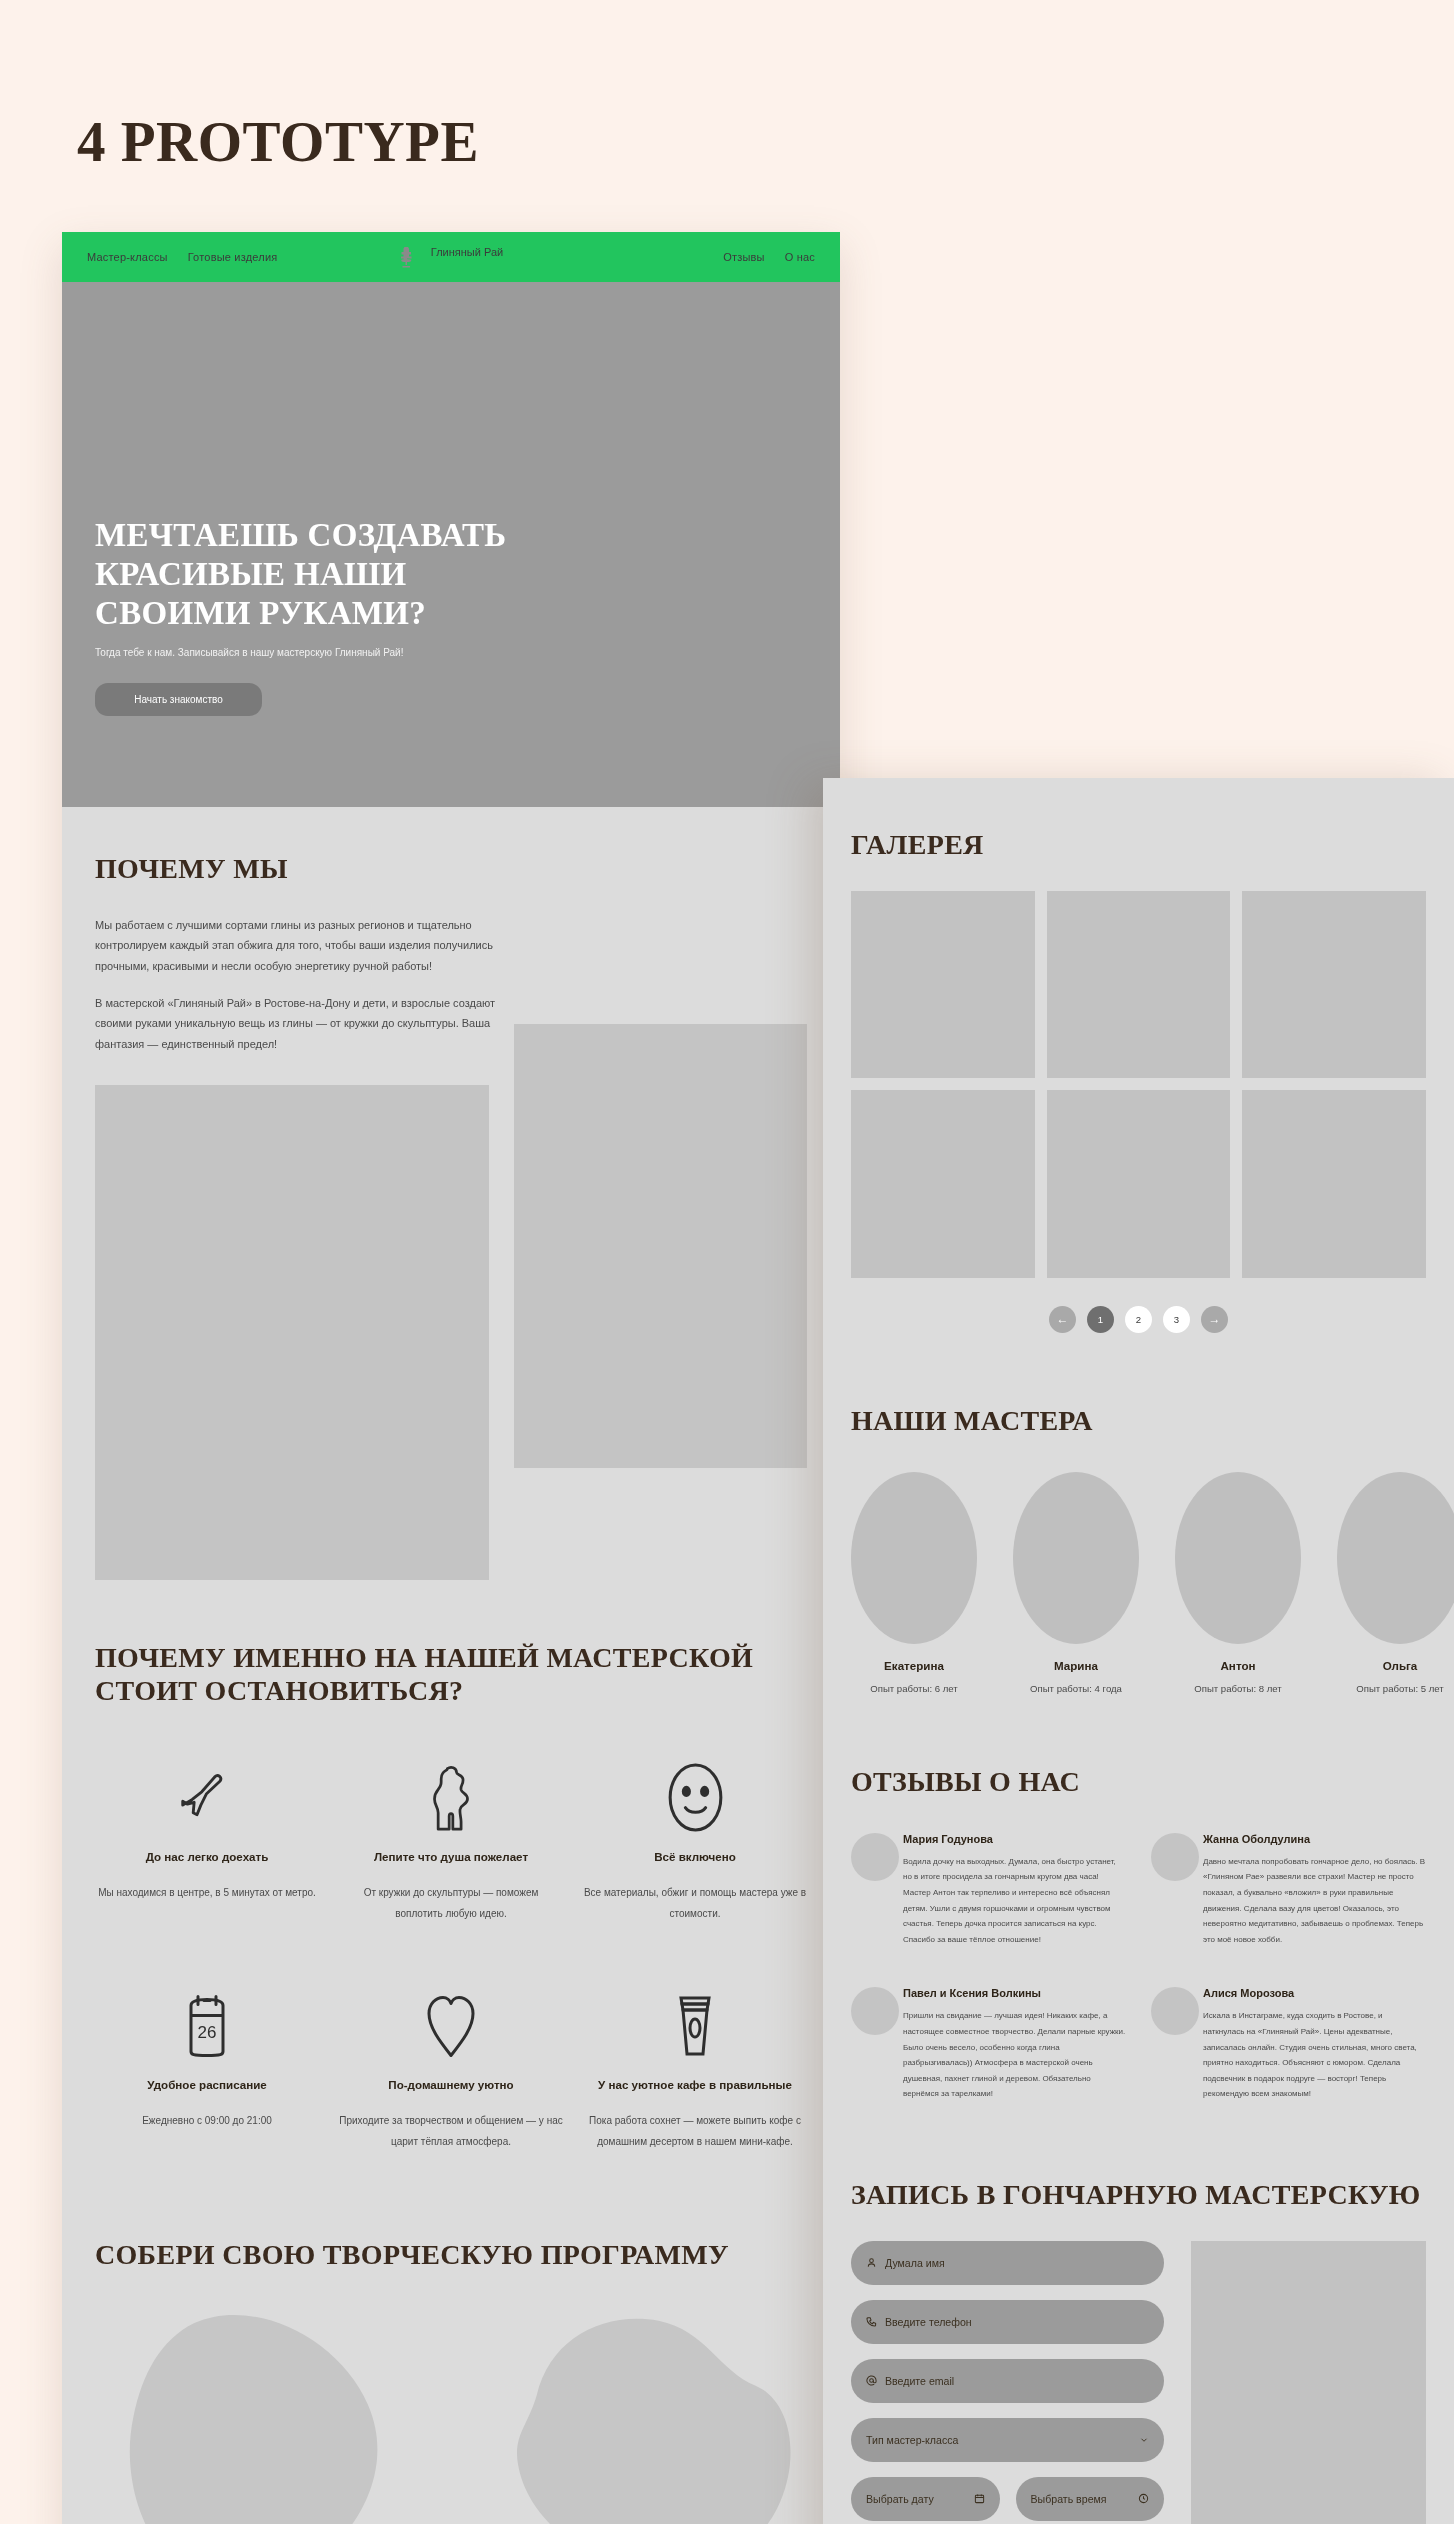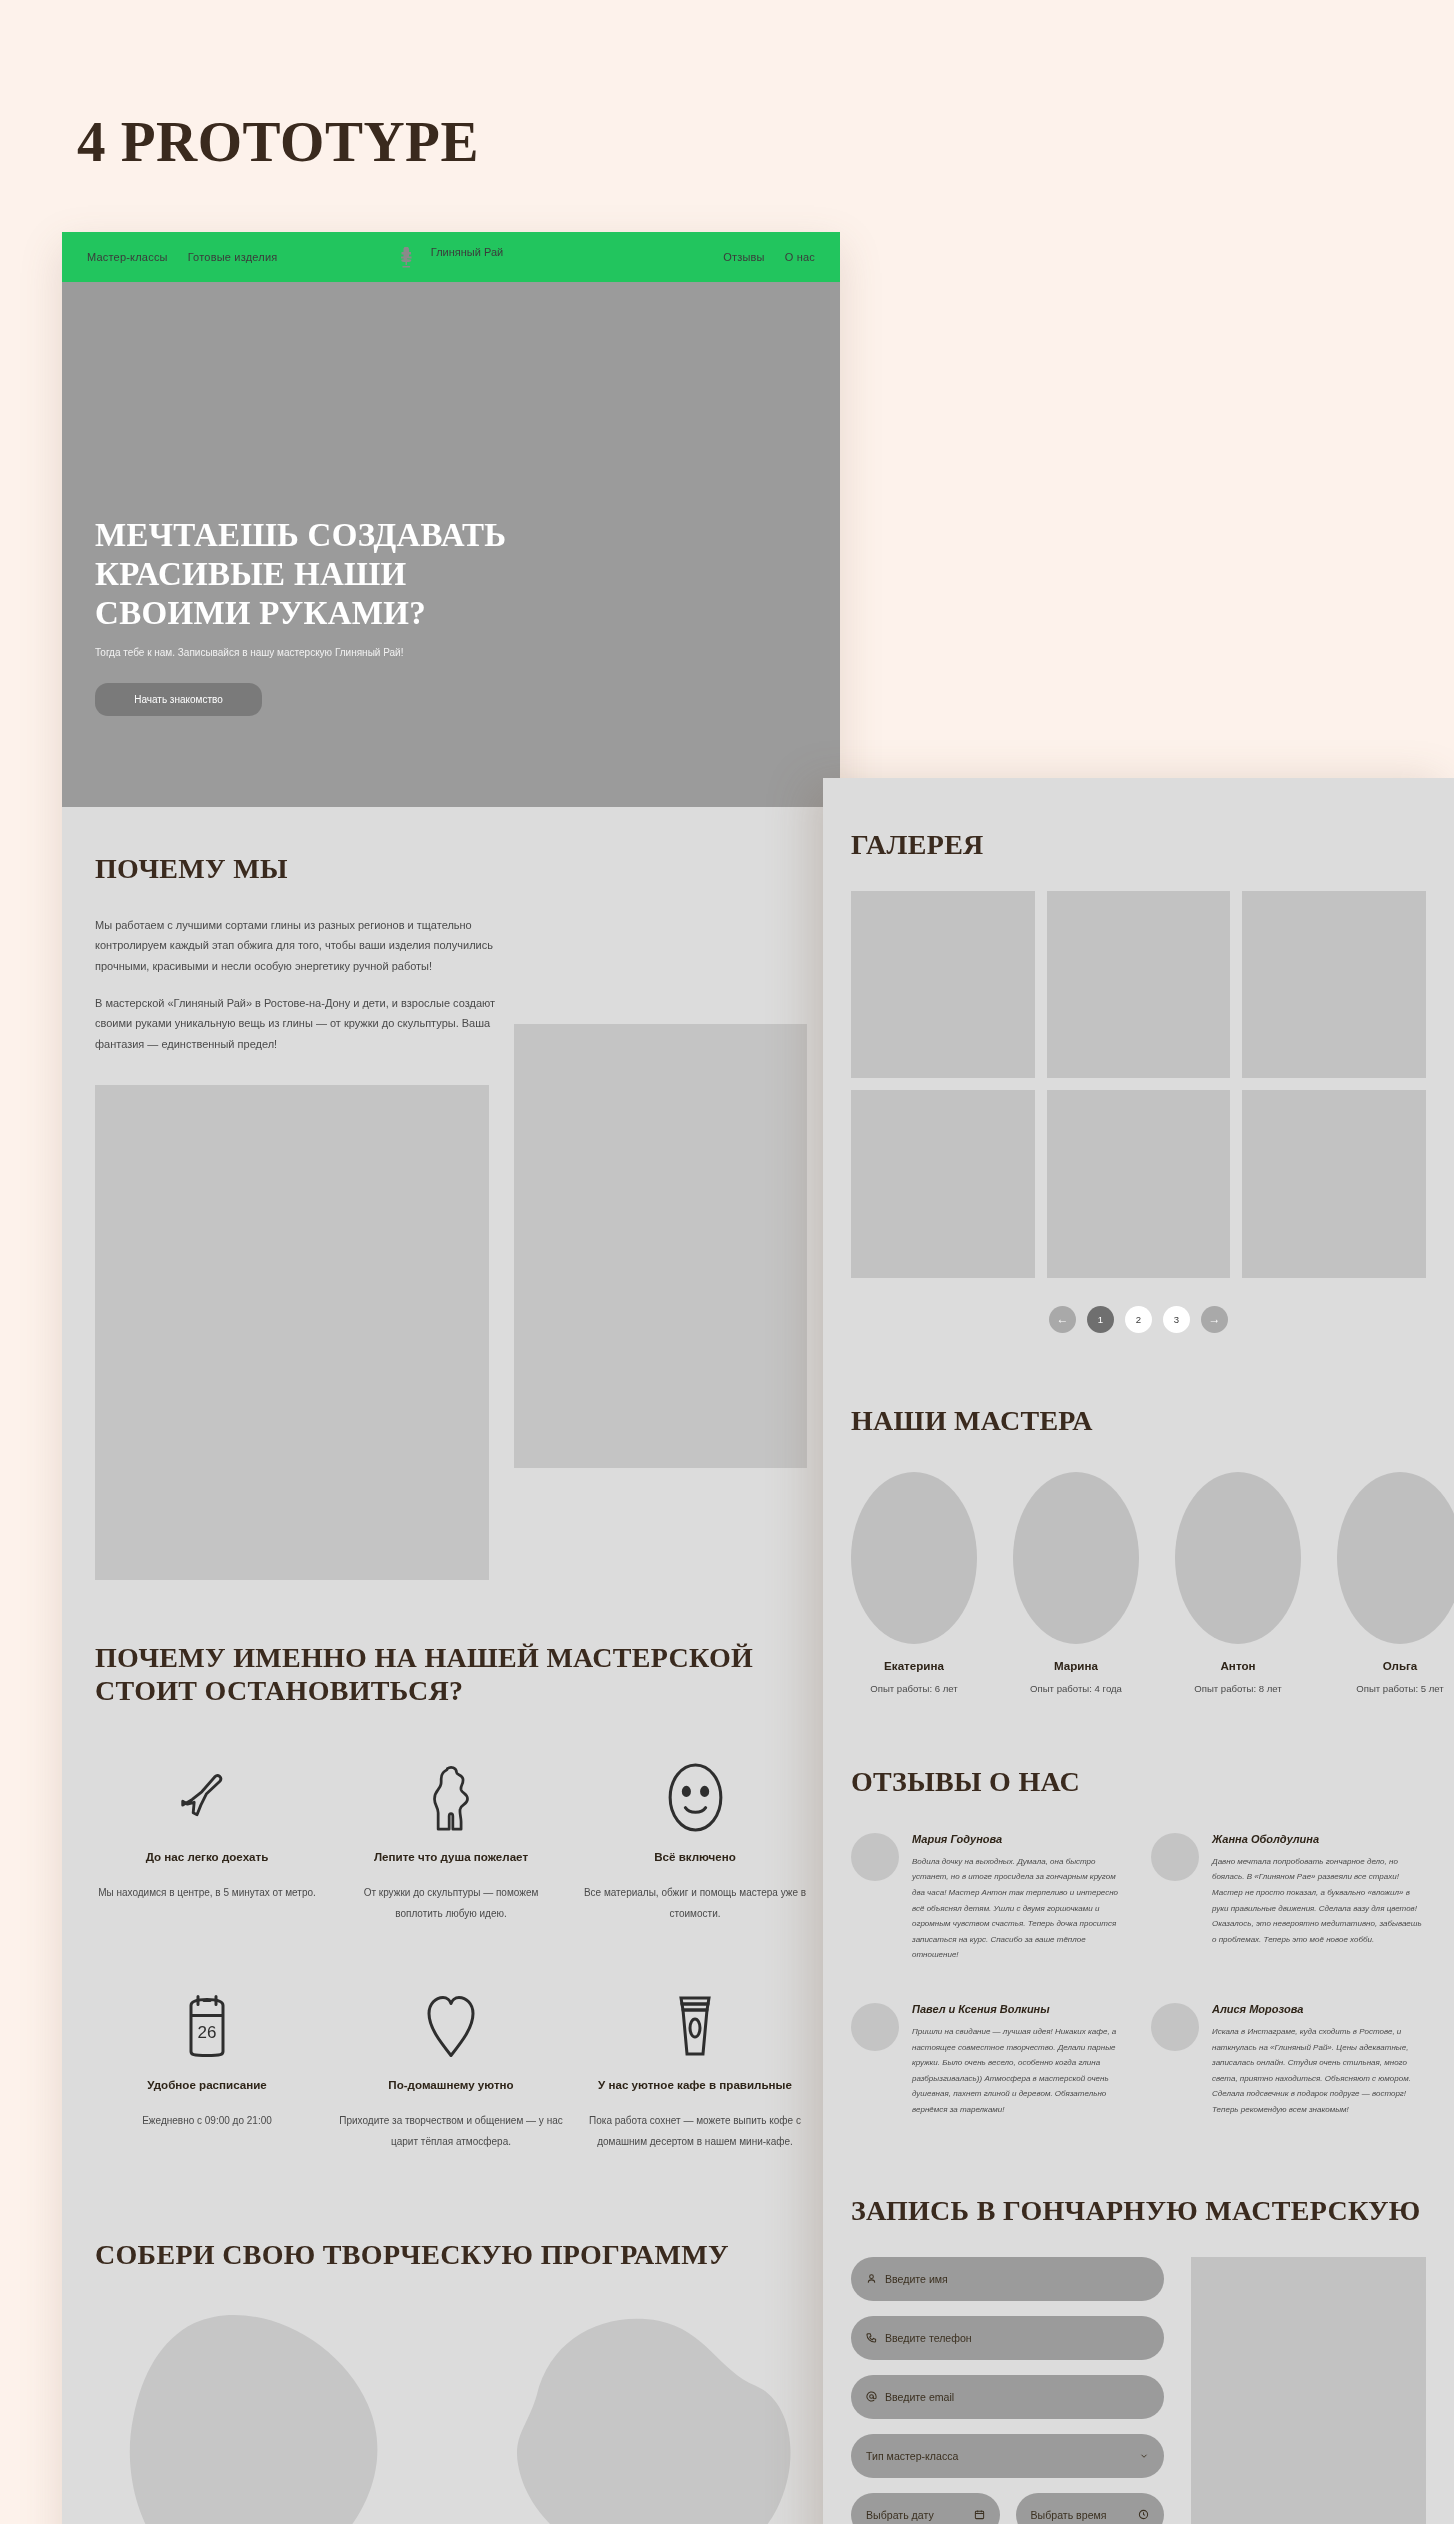--- a/index.html
+++ b/index.html
@@ -199,21 +199,21 @@
   .master-exp { margin-top: 11px; font-size: 9.6px; color: #4a4a4a; }
 
   .reviews { padding-top: 71px; }
   .rev-grid {
     margin-top: 35px;
     display: grid;
     grid-template-columns: 1fr 1fr;
     column-gap: 25px;
     row-gap: 40px;
   }
-  .rev { display: flex; gap: 13px; font-style: italic; }
+  .rev { display: flex; gap: 4px; }
   .rev-avatar { width: 48px; height: 48px; border-radius: 50%; background: #c4c4c4; flex: none; }
   .rev-name { font-size: 11px; font-weight: bold; color: #2e2418; }
   .rev-text { margin-top: 9px; font-size: 8px; line-height: 1.95; color: #4a4a4a; }
 
   .booking { padding-top: 76px; }
   .book-body { margin-top: 30px; display: flex; gap: 27px; }
   .book-form { width: 313px; flex: none; }
   .field {
     position: relative;
     height: 44px;
@@ -473,21 +473,21 @@
   <div class="rsec booking">
     <div class="h2">ЗАПИСЬ В ГОНЧАРНУЮ МАСТЕРСКУЮ</div>
     <div class="book-body">
       <div class="book-form">
 
         <div class="field">
           <svg width="11" height="11" viewBox="0 0 24 24">
               <circle cx="12" cy="8" r="4"></circle>
               <path d="M5 21c0-4 3-6 7-6s7 2 7 6"></path>
             </svg>
-          <span class="field-ph">Введите имя</span>
+          <span class="field-ph">Думала имя</span>
         </div>
 
         <div class="field">
           <svg width="11" height="11" viewBox="0 0 24 24">
               <path d="M5 4h4l2 5-3 2c1 3 3 5 6 6l2-3 5 2v4c0 1-1 2-2 2C10 22 2 14 2 6c0-1 1-2 3-2z"></path>
             </svg>
           <span class="field-ph">Введите телефон</span>
         </div>
 
         <div class="field">

